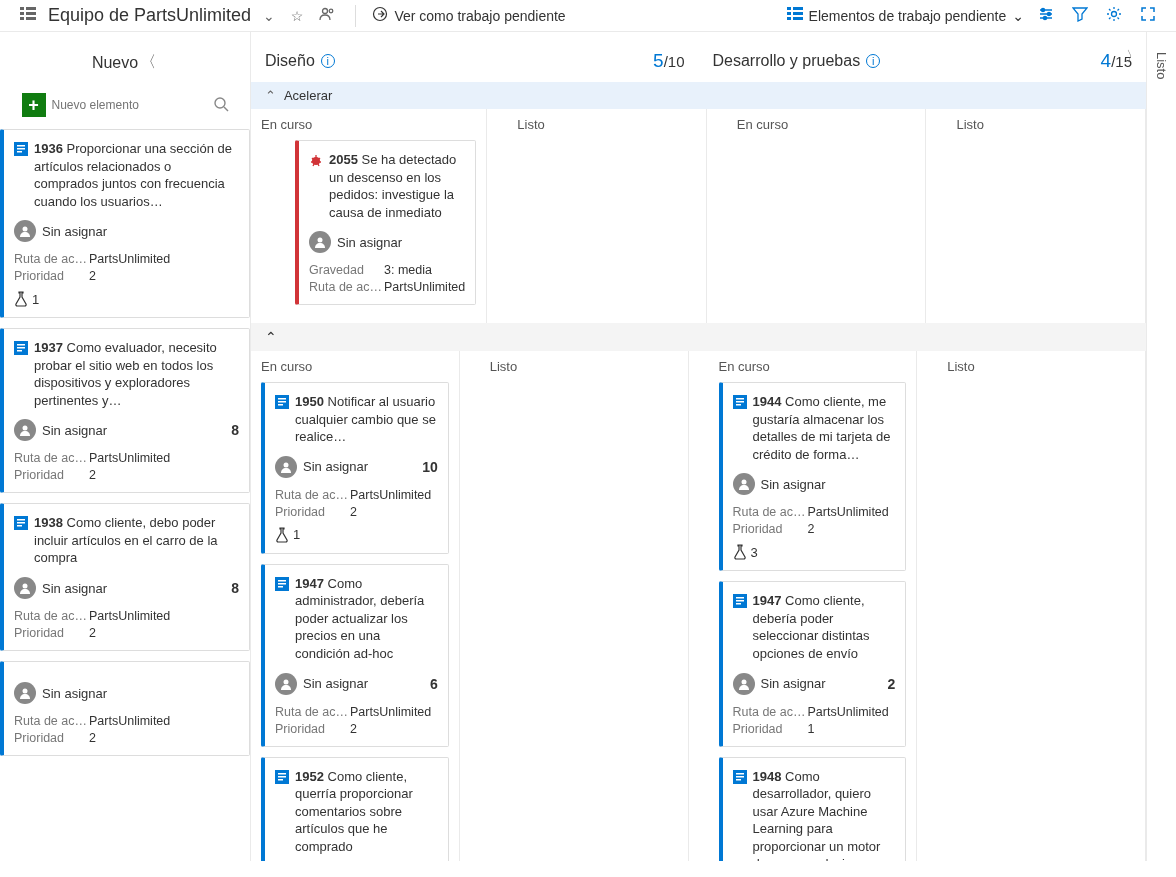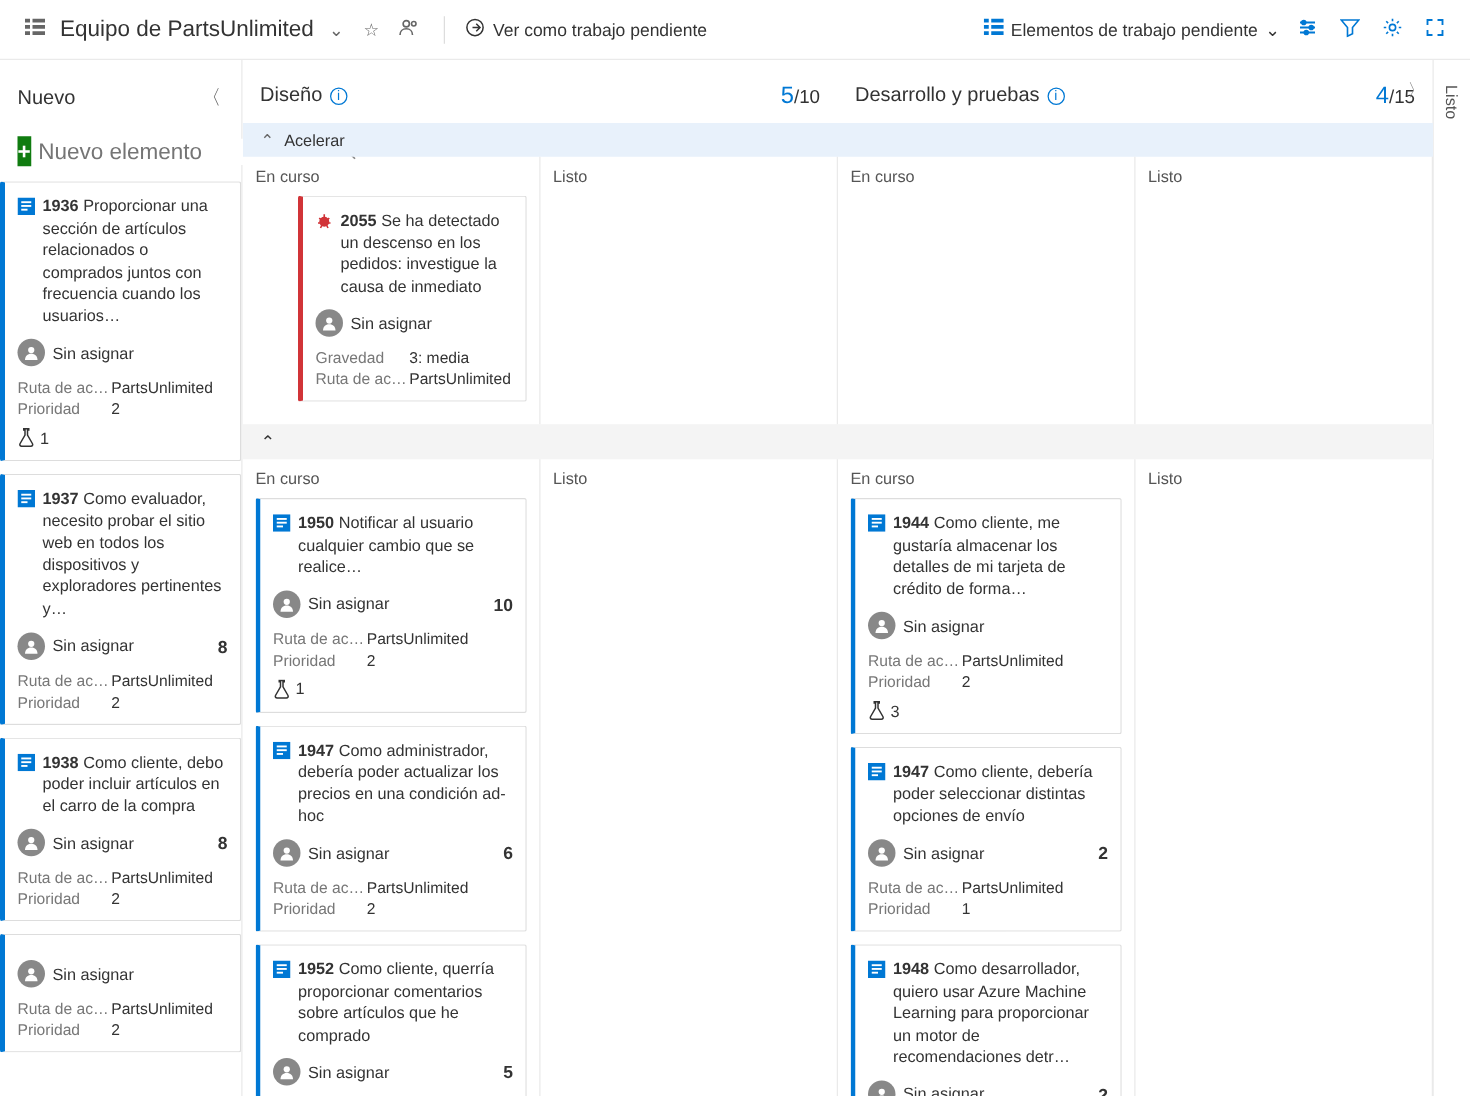--- a/index.html
+++ b/index.html
@@ -1,51 +1,51 @@
 <!DOCTYPE html>
 <html><head>
 <meta charset="utf-8">
 <style>
 * { box-sizing: border-box; margin: 0; padding: 0; }
 body { font-family: "Segoe UI", Arial, sans-serif; font-size: 14px; color: #333; background: #fff; overflow: hidden; }
 
 
-.header { display: flex; align-items: center; padding: 10px 16px; border-bottom: 1px solid #eaeaea; height: 48px; }
+.header { display: flex; align-items: center; padding: 10px 16px; border-bottom: 1px solid #eaeaea; height: 32px; }
 .header-left { display: flex; align-items: center; gap: 8px; }
 .header-title { font-size: 18px; font-weight: 400; }
 .header-icon { color: #666; cursor: pointer; padding: 4px; }
 .header-divider { width: 1px; height: 22px; background: #ddd; margin: 0 8px; }
 .header-right { margin-left: auto; display: flex; align-items: center; gap: 10px; }
 .blue-icon { color: #0078d4; }
 .header-action { display: flex; align-items: center; gap: 6px; cursor: pointer; }
 .icon-small svg { width: 16px; height: 16px; }
 
 
 .board { display: flex; height: calc(100vh - 48px); }
 
 
-.nuevo-col { width: 194px; border-right: 1px solid #eaeaea; display: flex; flex-direction: column; }
+.nuevo-col { width: 251px; border-right: 1px solid #eaeaea; display: flex; flex-direction: column; align-items: center; }
 .nuevo-header { display: flex; align-items: center; justify-content: space-between; padding: 18px 14px 14px 14px; font-size: 16px; }
 .nuevo-input-row { display: flex; align-items: center; padding: 4px 14px 8px 14px; gap: 6px; }
 .add-btn { width: 24px; height: 24px; background: #107c10; color: #fff; display: flex; align-items: center; justify-content: center; font-size: 18px; font-weight: bold; cursor: pointer; }
-.nuevo-input { border: none; flex: 1; font-size: 18px; color: #ec4899; outline: none; }
+.nuevo-input { border: none; flex: 1; font-size: 12px; color: #ec4899; outline: none; }
 .search-ic { color: #888; cursor: pointer; }
 .nuevo-cards { flex: 1; overflow-y: auto; padding: 4px 0; }
 
 
 .main-cols { flex: 1; display: flex; flex-direction: column; overflow: hidden; }
 .col-headers { display: flex; }
 .col-header { flex: 1; padding: 18px 14px 10px 14px; display: flex; align-items: center; }
 .col-header-title { font-size: 16px; }
 .info-ic { color: #0078d4; font-size: 11px; margin-left: 6px; border: 1px solid #0078d4; border-radius: 50%; width: 14px; height: 14px; display: inline-flex; align-items: center; justify-content: center; }
 .col-count { margin-left: auto; font-size: 15px; }
 .col-count .big { color: #0078d4; font-size: 19px; }
 .swimlane-header { background: #e8f1fb; padding: 6px 14px; font-size: 13px; display: flex; align-items: center; gap: 8px; }
 .swimlane-header .chev { color: #666; cursor: pointer; }
-.swimlane-body { display: flex; flex: 0 0 auto; }
+.swimlane-body { display: flex; flex: 0 0 auto; gap: 20px; }
 .swimlane-collapsed { background: #f4f4f4; padding: 6px 14px; }
 .subcol { flex: 1; border-right: 1px solid #eaeaea; padding: 8px 10px; min-height: 60px; }
 .subcol-label { font-size: 13px; color: #555; margin-bottom: 8px; }
 .lanes-scroll { flex: 1; overflow-y: auto; display: flex; flex-direction: column; }
 
 
 .card { border: 1px solid #ddd; border-left: 4px solid #0078d4; border-radius: 2px; background: #fff; padding: 10px; margin-bottom: 10px; font-size: 13px; position: relative; }
 .card.bug { border-left-color: #d13438; margin-left: 34px; }
 .card-title-row { display: flex; gap: 6px; margin-bottom: 4px; }
 .card-type-ic { flex-shrink: 0; margin-top: 2px; }

